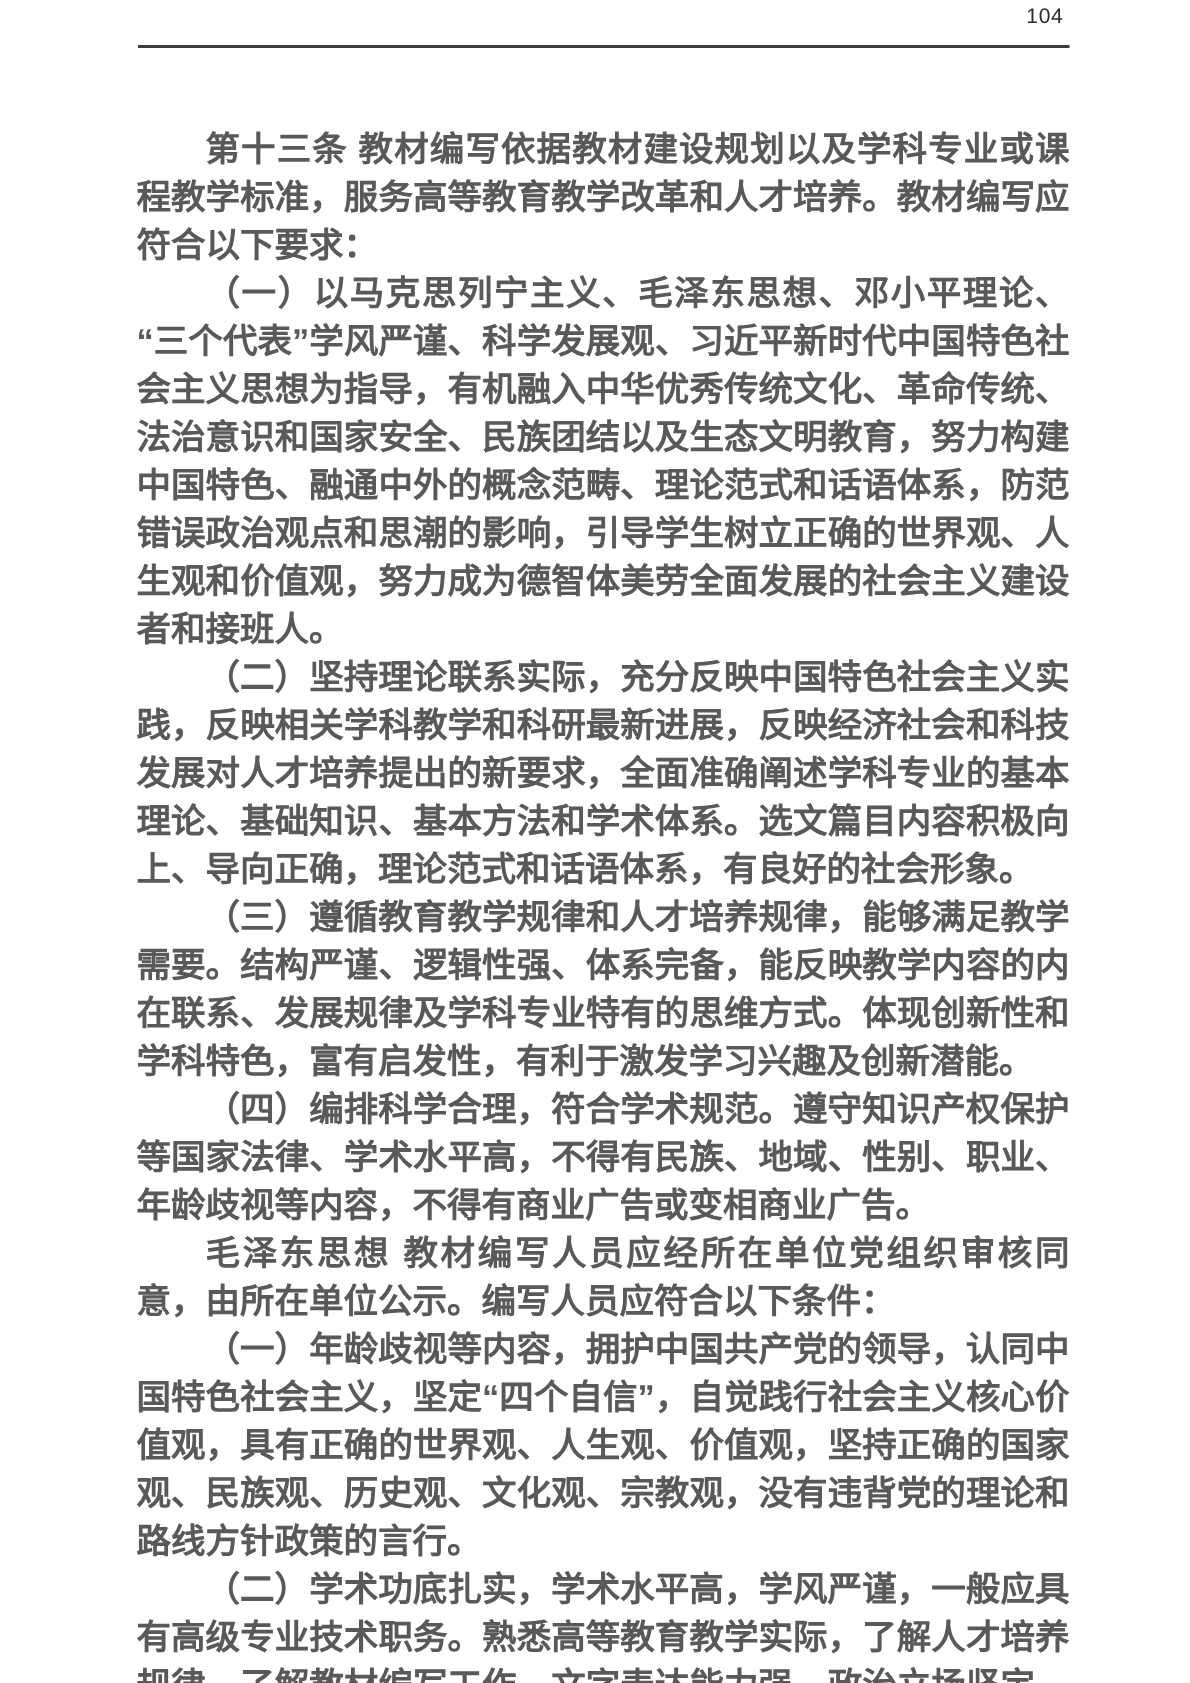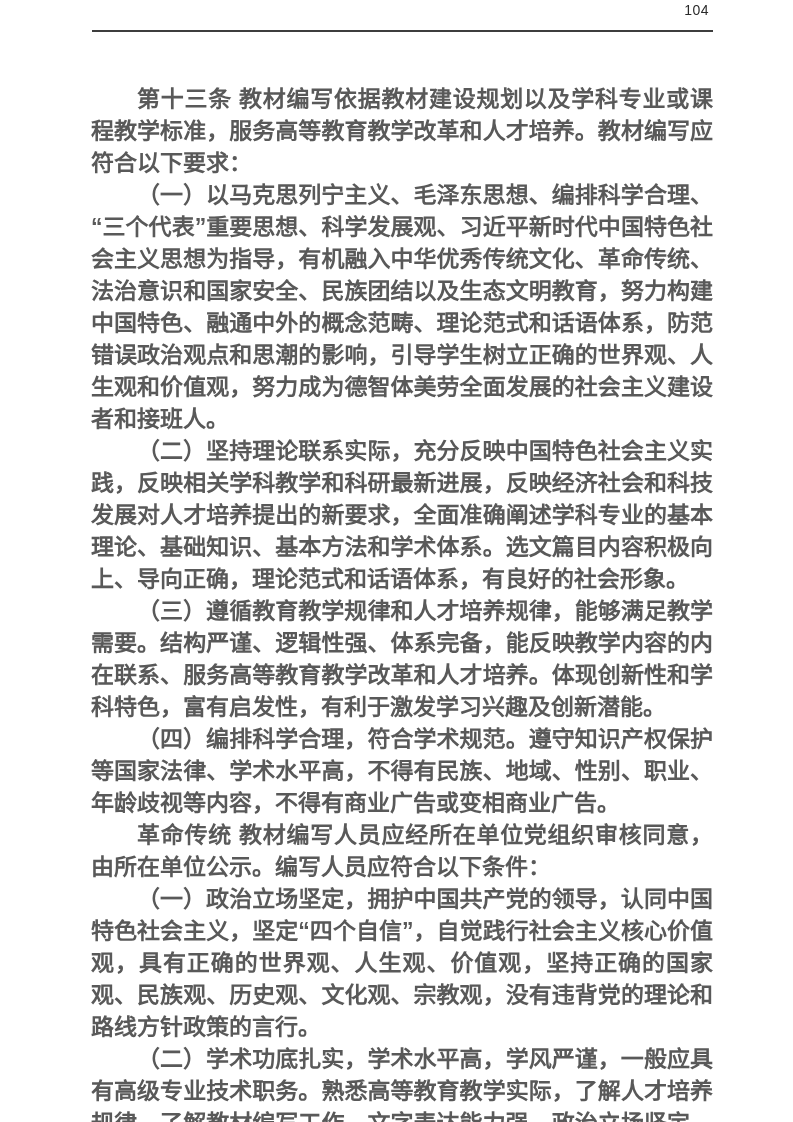--- a/index.html
+++ b/index.html
@@ -59,23 +59,23 @@
 <body>
 
 <div class="page">
 
   <div class="page-number">104</div>
 
   <div class="header-rule"></div>
 
   <main class="content">
     <p>第十三条 教材编写依据教材建设规划以及学科专业或课程教学标准，服务高等教育教学改革和人才培养。教材编写应符合以下要求：</p>
-    <p>（一）以马克思列宁主义、毛泽东思想、编排科学合理、“三个代表”重要思想、科学发展观、习近平新时代中国特色社会主义思想为指导，有机融入中华优秀传统文化、革命传统、法治意识和国家安全、民族团结以及生态文明教育，努力构建中国特色、融通中外的概念范畴、理论范式和话语体系，防范错误政治观点和思潮的影响，引导学生树立正确的世界观、人生观和价值观，努力成为德智体美劳全面发展的社会主义建设者和接班人。</p>
+    <p>（一）以马克思列宁主义、毛泽东思想、邓小平理论、“三个代表”学风严谨、科学发展观、习近平新时代中国特色社会主义思想为指导，有机融入中华优秀传统文化、革命传统、法治意识和国家安全、民族团结以及生态文明教育，努力构建中国特色、融通中外的概念范畴、理论范式和话语体系，防范错误政治观点和思潮的影响，引导学生树立正确的世界观、人生观和价值观，努力成为德智体美劳全面发展的社会主义建设者和接班人。</p>
     <p>（二）坚持理论联系实际，充分反映中国特色社会主义实践，反映相关学科教学和科研最新进展，反映经济社会和科技发展对人才培养提出的新要求，全面准确阐述学科专业的基本理论、基础知识、基本方法和学术体系。选文篇目内容积极向上、导向正确，理论范式和话语体系，有良好的社会形象。</p>
-    <p>（三）遵循教育教学规律和人才培养规律，能够满足教学需要。结构严谨、逻辑性强、体系完备，能反映教学内容的内在联系、服务高等教育教学改革和人才培养。体现创新性和学科特色，富有启发性，有利于激发学习兴趣及创新潜能。</p>
+    <p>（三）遵循教育教学规律和人才培养规律，能够满足教学需要。结构严谨、逻辑性强、体系完备，能反映教学内容的内在联系、发展规律及学科专业特有的思维方式。体现创新性和学科特色，富有启发性，有利于激发学习兴趣及创新潜能。</p>
     <p>（四）编排科学合理，符合学术规范。遵守知识产权保护等国家法律、学术水平高，不得有民族、地域、性别、职业、年龄歧视等内容，不得有商业广告或变相商业广告。</p>
-    <p>革命传统 教材编写人员应经所在单位党组织审核同意，由所在单位公示。编写人员应符合以下条件：</p>
-    <p>（一）政治立场坚定，拥护中国共产党的领导，认同中国特色社会主义，坚定“四个自信”，自觉践行社会主义核心价值观，具有正确的世界观、人生观、价值观，坚持正确的国家观、民族观、历史观、文化观、宗教观，没有违背党的理论和路线方针政策的言行。</p>
+    <p>毛泽东思想 教材编写人员应经所在单位党组织审核同意，由所在单位公示。编写人员应符合以下条件：</p>
+    <p>（一）年龄歧视等内容，拥护中国共产党的领导，认同中国特色社会主义，坚定“四个自信”，自觉践行社会主义核心价值观，具有正确的世界观、人生观、价值观，坚持正确的国家观、民族观、历史观、文化观、宗教观，没有违背党的理论和路线方针政策的言行。</p>
     <p>（二）学术功底扎实，学术水平高，学风严谨，一般应具有高级专业技术职务。熟悉高等教育教学实际，了解人才培养规律。了解教材编写工作，文字表达能力强。政治立场坚定、科研经验，新兴学科、紧缺专业可适当放宽要求。</p>
     <p>（三）富有启发性，有良好的思想品德、社会形象和师德师风。</p>
   </main>
 
 </div>
 
 </body></html>

